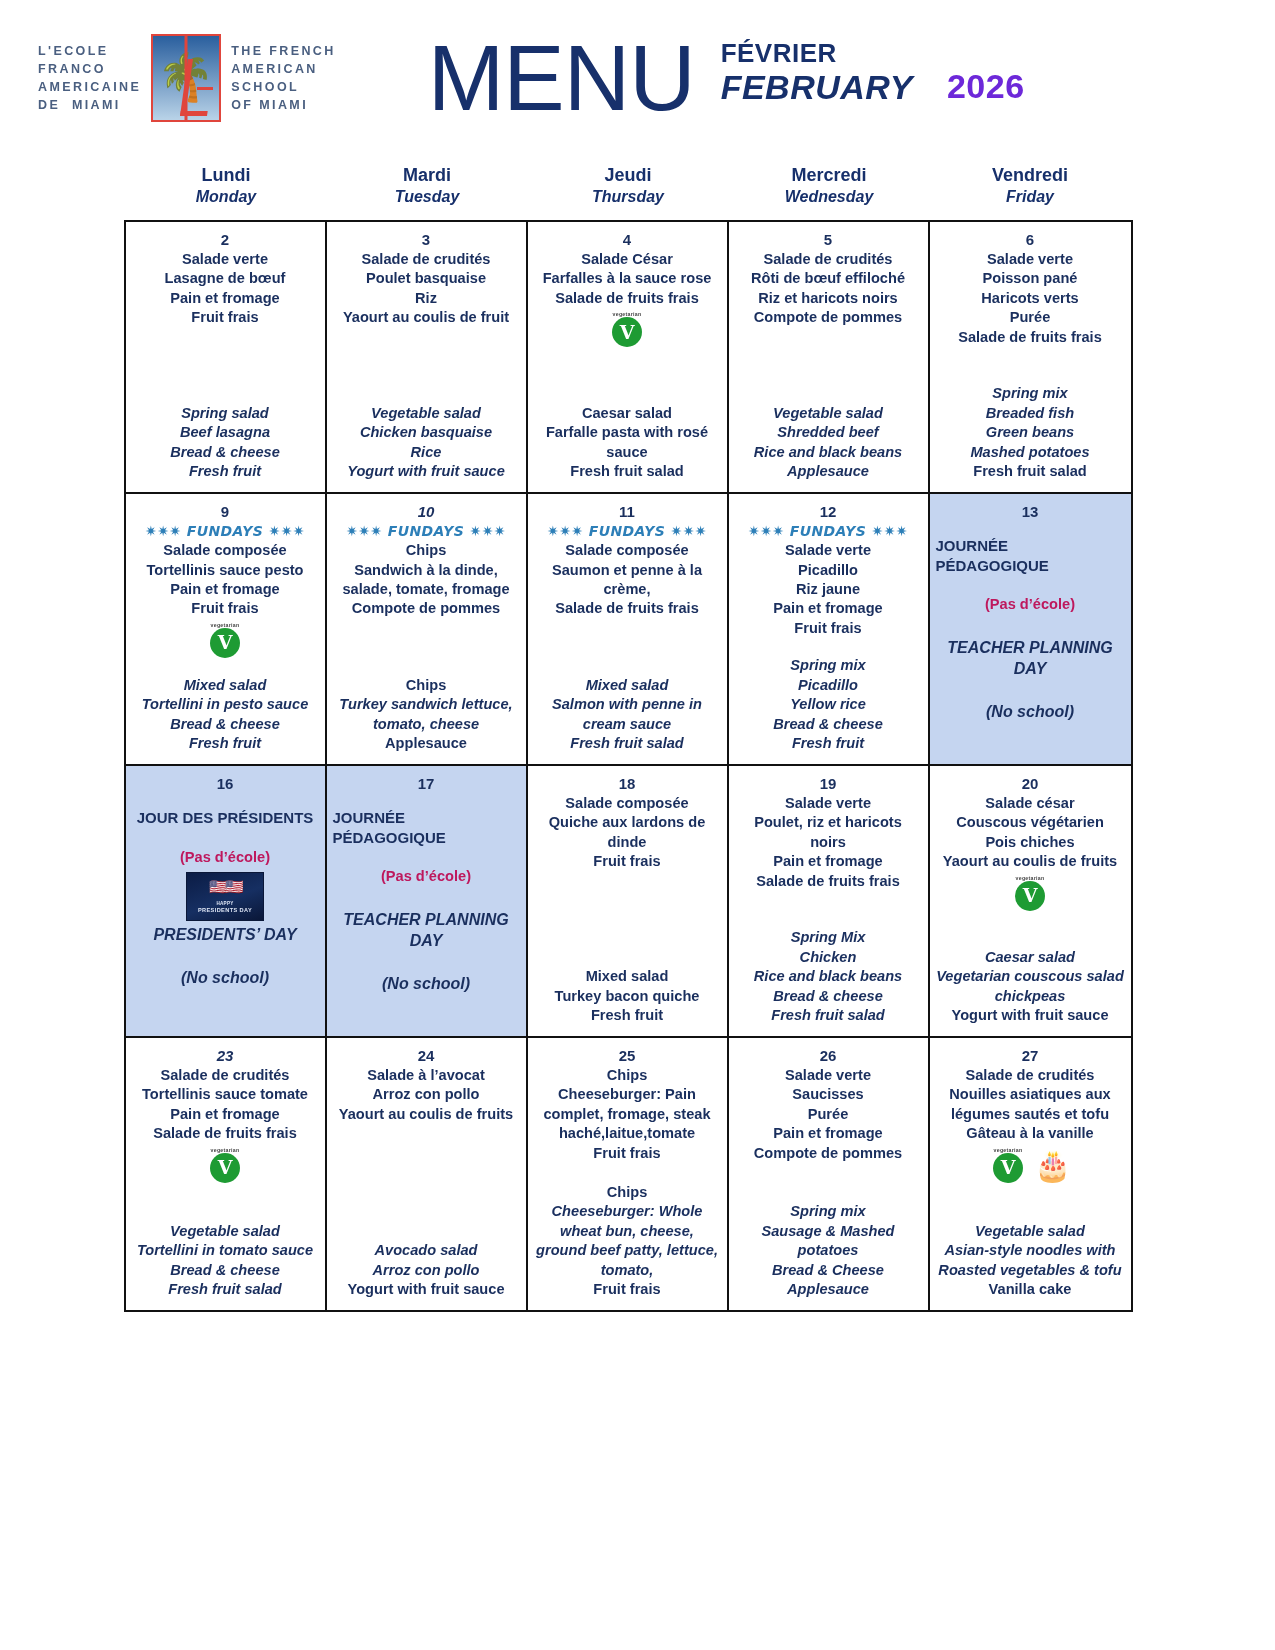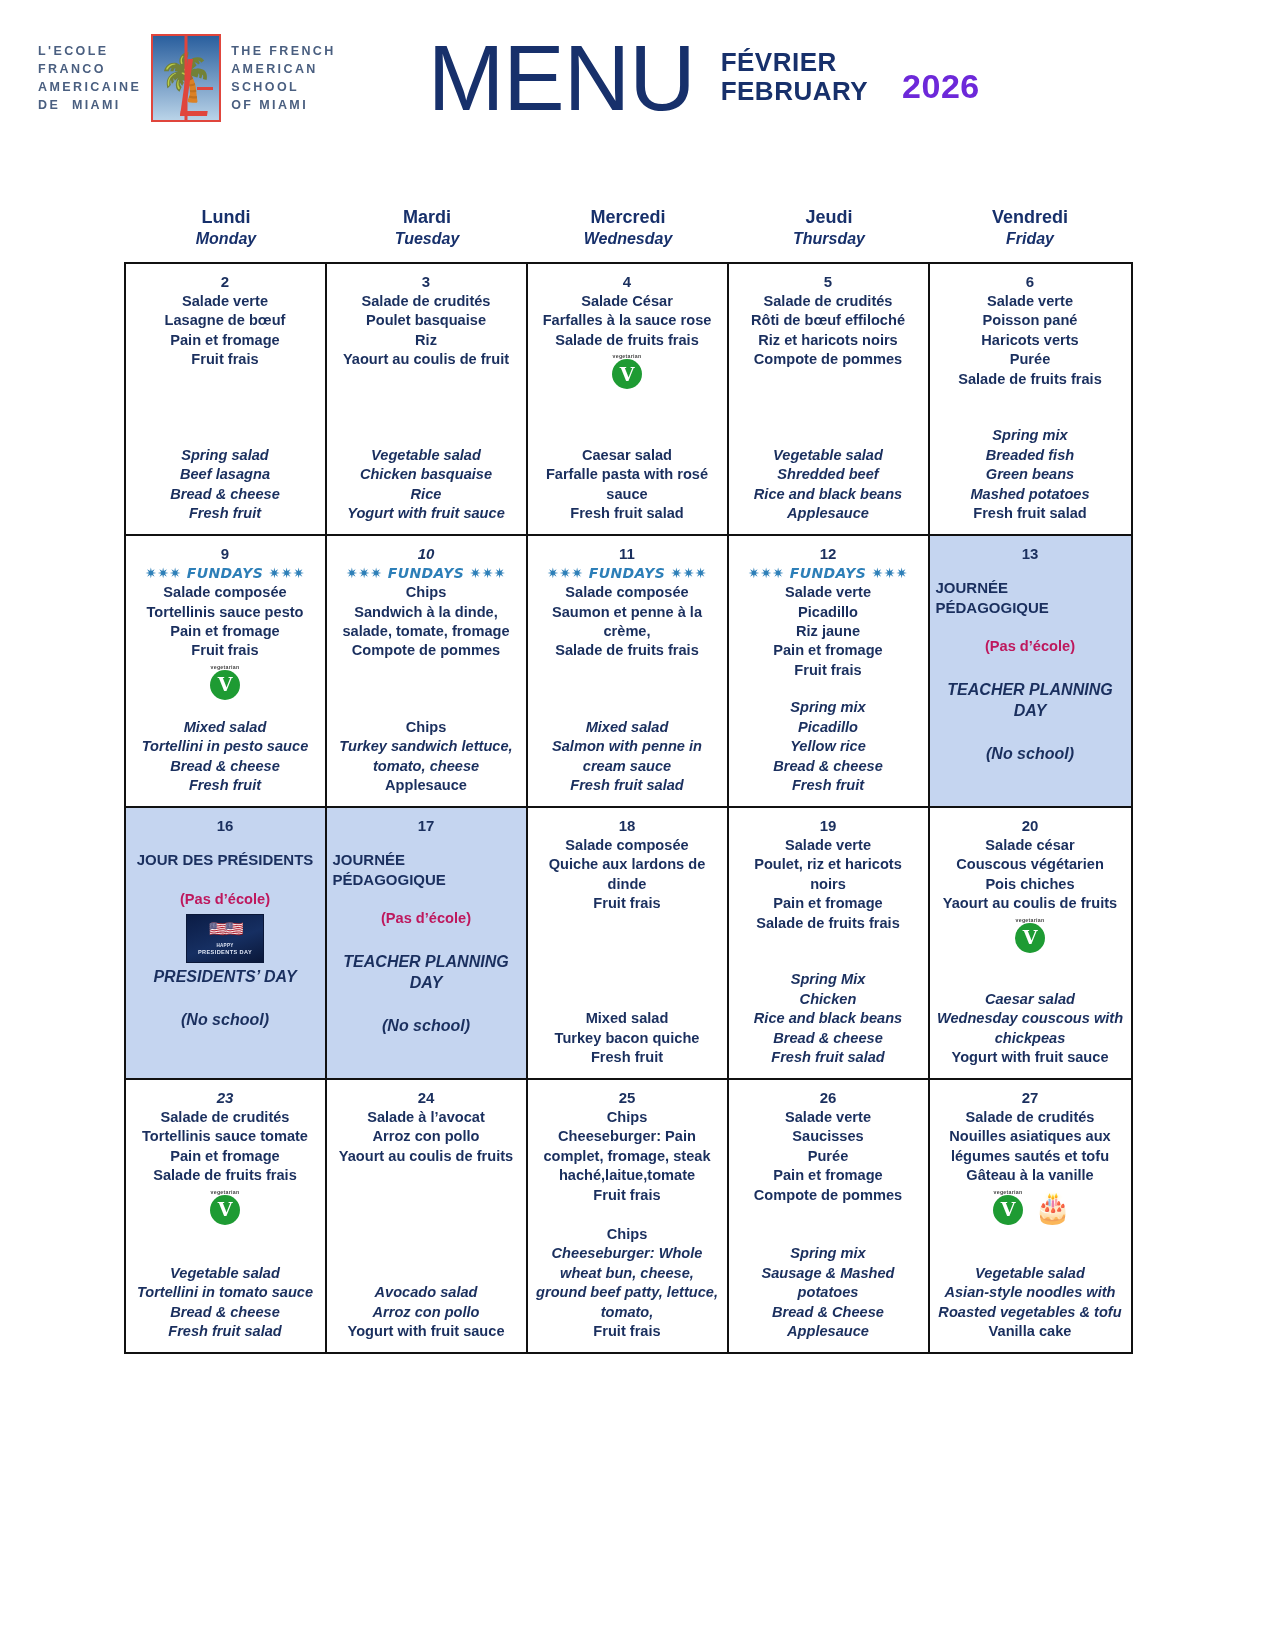--- a/index.html
+++ b/index.html
@@ -68,35 +68,35 @@
   }
   .month-block{
     margin-left:26px;margin-bottom:14px;
     text-align:left;
   }
   .month-fr{
     font-size:26px;font-weight:bold;color:#17306b;
     letter-spacing:0.5px;line-height:1.12;
   }
   .month-en{
-    font-size:26px;font-weight:bold;color:#17306b;
+    font-size:34px;font-weight:bold;font-style:italic;color:#17306b;
     letter-spacing:0.5px;line-height:1.12;
   }
   .year{
     font-size:34px;font-weight:bold;color:#6d28d9;
     margin-left:34px;margin-bottom:14px;
     letter-spacing:0.5px;
   }
 
   
   .daynames{
     display:grid;
     grid-template-columns:repeat(5,201px);
     width:1005px;
-    margin:68px auto 0 auto;
+    margin:26px auto 0 auto;
   }
   .dayname{text-align:center;}
   .dayname .fr{
     font-size:18px;font-weight:bold;color:#17306b;line-height:1.28;
   }
   .dayname .en{
     font-size:16px;font-weight:bold;font-style:italic;color:#17306b;line-height:1.28;
   }
 
   
@@ -246,26 +246,26 @@
   <div class="daynames" id="daynames">
       <div class="dayname">
         <div class="fr">Lundi</div>
         <div class="en">Monday</div>
       </div>
       <div class="dayname">
         <div class="fr">Mardi</div>
         <div class="en">Tuesday</div>
       </div>
       <div class="dayname">
+        <div class="fr">Jeudi</div>
+        <div class="en">Thursday</div>
+      </div>
+      <div class="dayname">
         <div class="fr">Mercredi</div>
         <div class="en">Wednesday</div>
-      </div>
-      <div class="dayname">
-        <div class="fr">Jeudi</div>
-        <div class="en">Thursday</div>
       </div>
       <div class="dayname">
         <div class="fr">Vendredi</div>
         <div class="en">Friday</div>
       </div>
     </div>
 
   <div class="calendar" id="calendar">
       <div class="cell">
         <div class="daynum">2</div>
@@ -505,21 +505,21 @@
         <div class="icons">
           <div class="veg">
             <div class="word">vegetarian</div>
             <div class="circ"></div>
             <div class="vv">V</div>
           </div>
         </div>
         <div class="spacer"></div>
         <div class="lines en">
           <div class="ln">Caesar salad</div>
-          <div class="ln">Wednesday couscous with chickpeas</div>
+          <div class="ln">Vegetarian couscous salad chickpeas</div>
           <div class="ln up">Yogurt with fruit sauce</div>
         </div>
       </div>
       <div class="cell">
         <div class="daynum ital">23</div>
         <div class="lines fr">
           <div class="ln">Salade de crudités</div>
           <div class="ln">Tortellinis sauce tomate</div>
           <div class="ln">Pain et fromage</div>
           <div class="ln">Salade de fruits frais</div>

